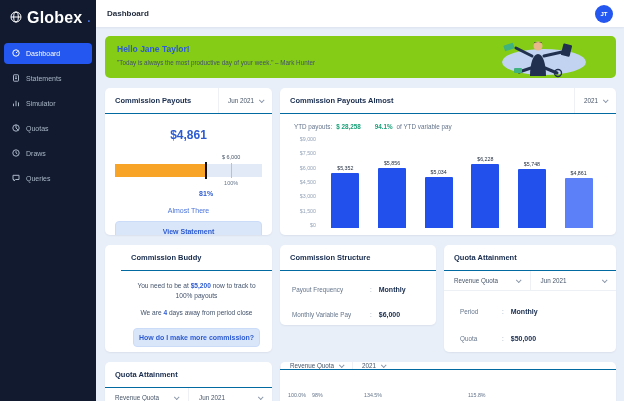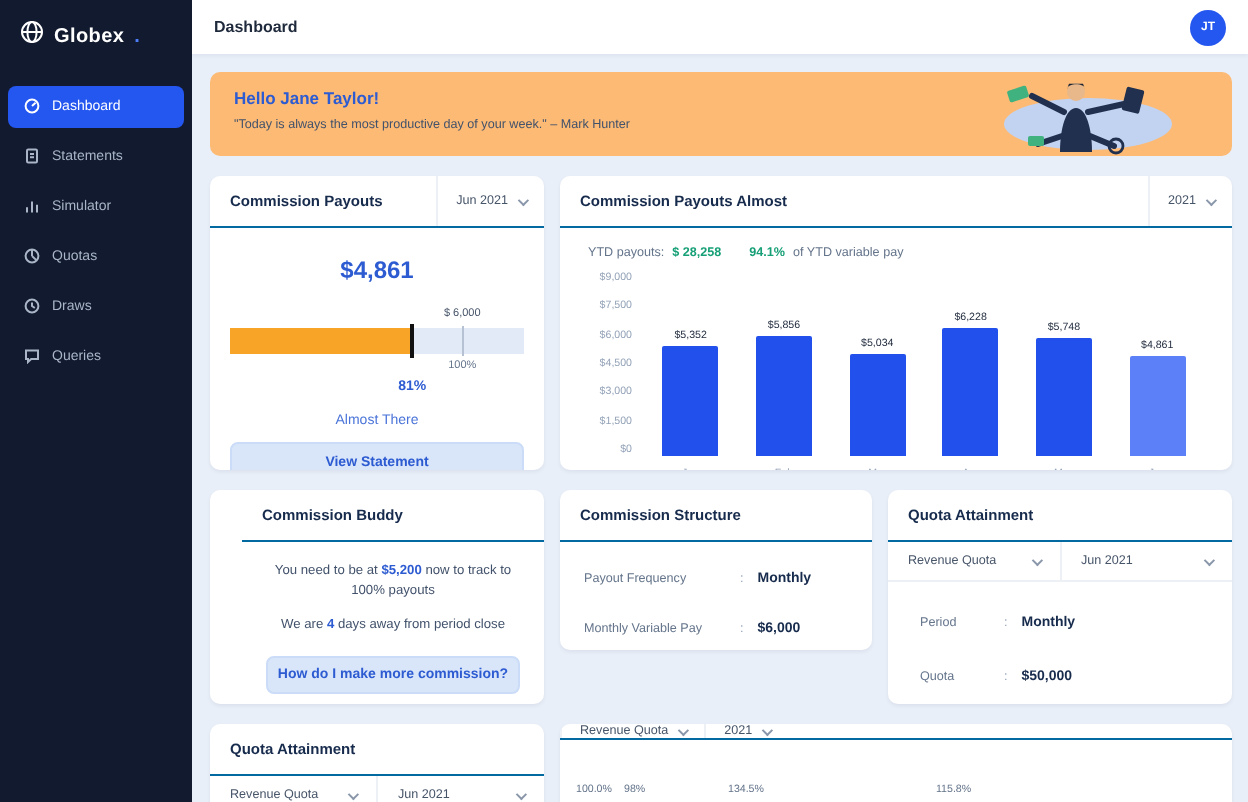--- a/index.html
+++ b/index.html
@@ -2,38 +2,38 @@
 <html><head>
 <meta charset="utf-8">
 <style>
   * { margin:0; padding:0; box-sizing:border-box; }
   html,body { width:624px; height:401px; overflow:hidden; font-family:"Liberation Sans", sans-serif; }
   body { display:flex; background:#e9eff9; }
 
   
   .sidebar { width:96px; height:401px; background:#111a2e; color:#cbd5e1; flex-shrink:0; position:relative; z-index:2; }
   .logo-row { display:flex; align-items:center; gap:5px; padding:9px 10px 8px 10px; }
-  .logo-text { color:#fff; font-size:10px; font-weight:bold; letter-spacing:.2px; }
+  .logo-text { color:#fff; font-size:16px; font-weight:bold; letter-spacing:.2px; }
   .logo-dot { color:#4d7df7; font-weight:bold; font-size:10px; }
   .nav { margin-top:8px; padding:0 4px; }
   .nav-item { display:flex; align-items:center; gap:6px; height:21px; padding:0 8px; border-radius:4px; font-size:7px; color:#aab6c8; cursor:pointer; margin-bottom:4px; }
   .nav-item.active { background:#2456f0; color:#fff; }
   .nav-item svg { flex-shrink:0; }
   .side-footer { position:absolute; bottom:0; left:0; right:0; height:44px; border-top:1px solid rgba(255,255,255,.07); display:flex; align-items:center; justify-content:center; }
   .footer-mark { color:#e7ecf4; font-size:10px; font-weight:bold; letter-spacing:-1px; }
 
   
   .main { flex:1; display:flex; flex-direction:column; min-width:0; }
   .topbar { height:27px; background:#fff; display:flex; align-items:center; justify-content:space-between; padding:0 11px; box-shadow:0 1px 2px rgba(16,24,40,.05); }
   .page-title { font-size:8px; font-weight:bold; color:#1e293b; }
   .avatar { width:18px; height:18px; border-radius:50%; background:#2456f0; color:#fff; font-size:6px; font-weight:bold; display:flex; align-items:center; justify-content:center; cursor:pointer; }
 
   .content { flex:1; padding:9px 8px 0 9px; overflow:hidden; }
 
-  .banner { position:relative; height:42px; background:#fdba74; border-radius:5px; padding:8px 12px; margin-bottom:10px; overflow:hidden; }
+  .banner { position:relative; height:42px; background:#84cc16; border-radius:5px; padding:8px 12px; margin-bottom:10px; overflow:hidden; }
   .banner-greeting { color:#2d5bd1; font-size:8.5px; font-weight:bold; }
   .banner-quote { color:#42526b; font-size:6.3px; margin-top:5px; }
   .banner-art { position:absolute; right:28px; top:2px; }
 
   .row { display:flex; gap:8px; margin-bottom:10px; }
   .card { background:#fff; border-radius:5px; box-shadow:0 1px 2px rgba(16,24,40,.06); overflow:hidden; }
   .card-head { display:flex; align-items:stretch; justify-content:space-between; border-bottom:1px solid #0369a1; }
   .card-title { font-size:7.5px; font-weight:bold; color:#172b4d; padding:8px 10px; white-space:nowrap; }
   .dd { display:flex; align-items:center; gap:5px; font-size:6.3px; color:#475569; padding:0 9px; border-left:1px solid #edf0f5; cursor:pointer; white-space:nowrap; }
   .chev { width:4px; height:4px; border-right:1px solid #8a97ab; border-bottom:1px solid #8a97ab; transform:rotate(45deg) translateY(-1px); flex-shrink:0; }

